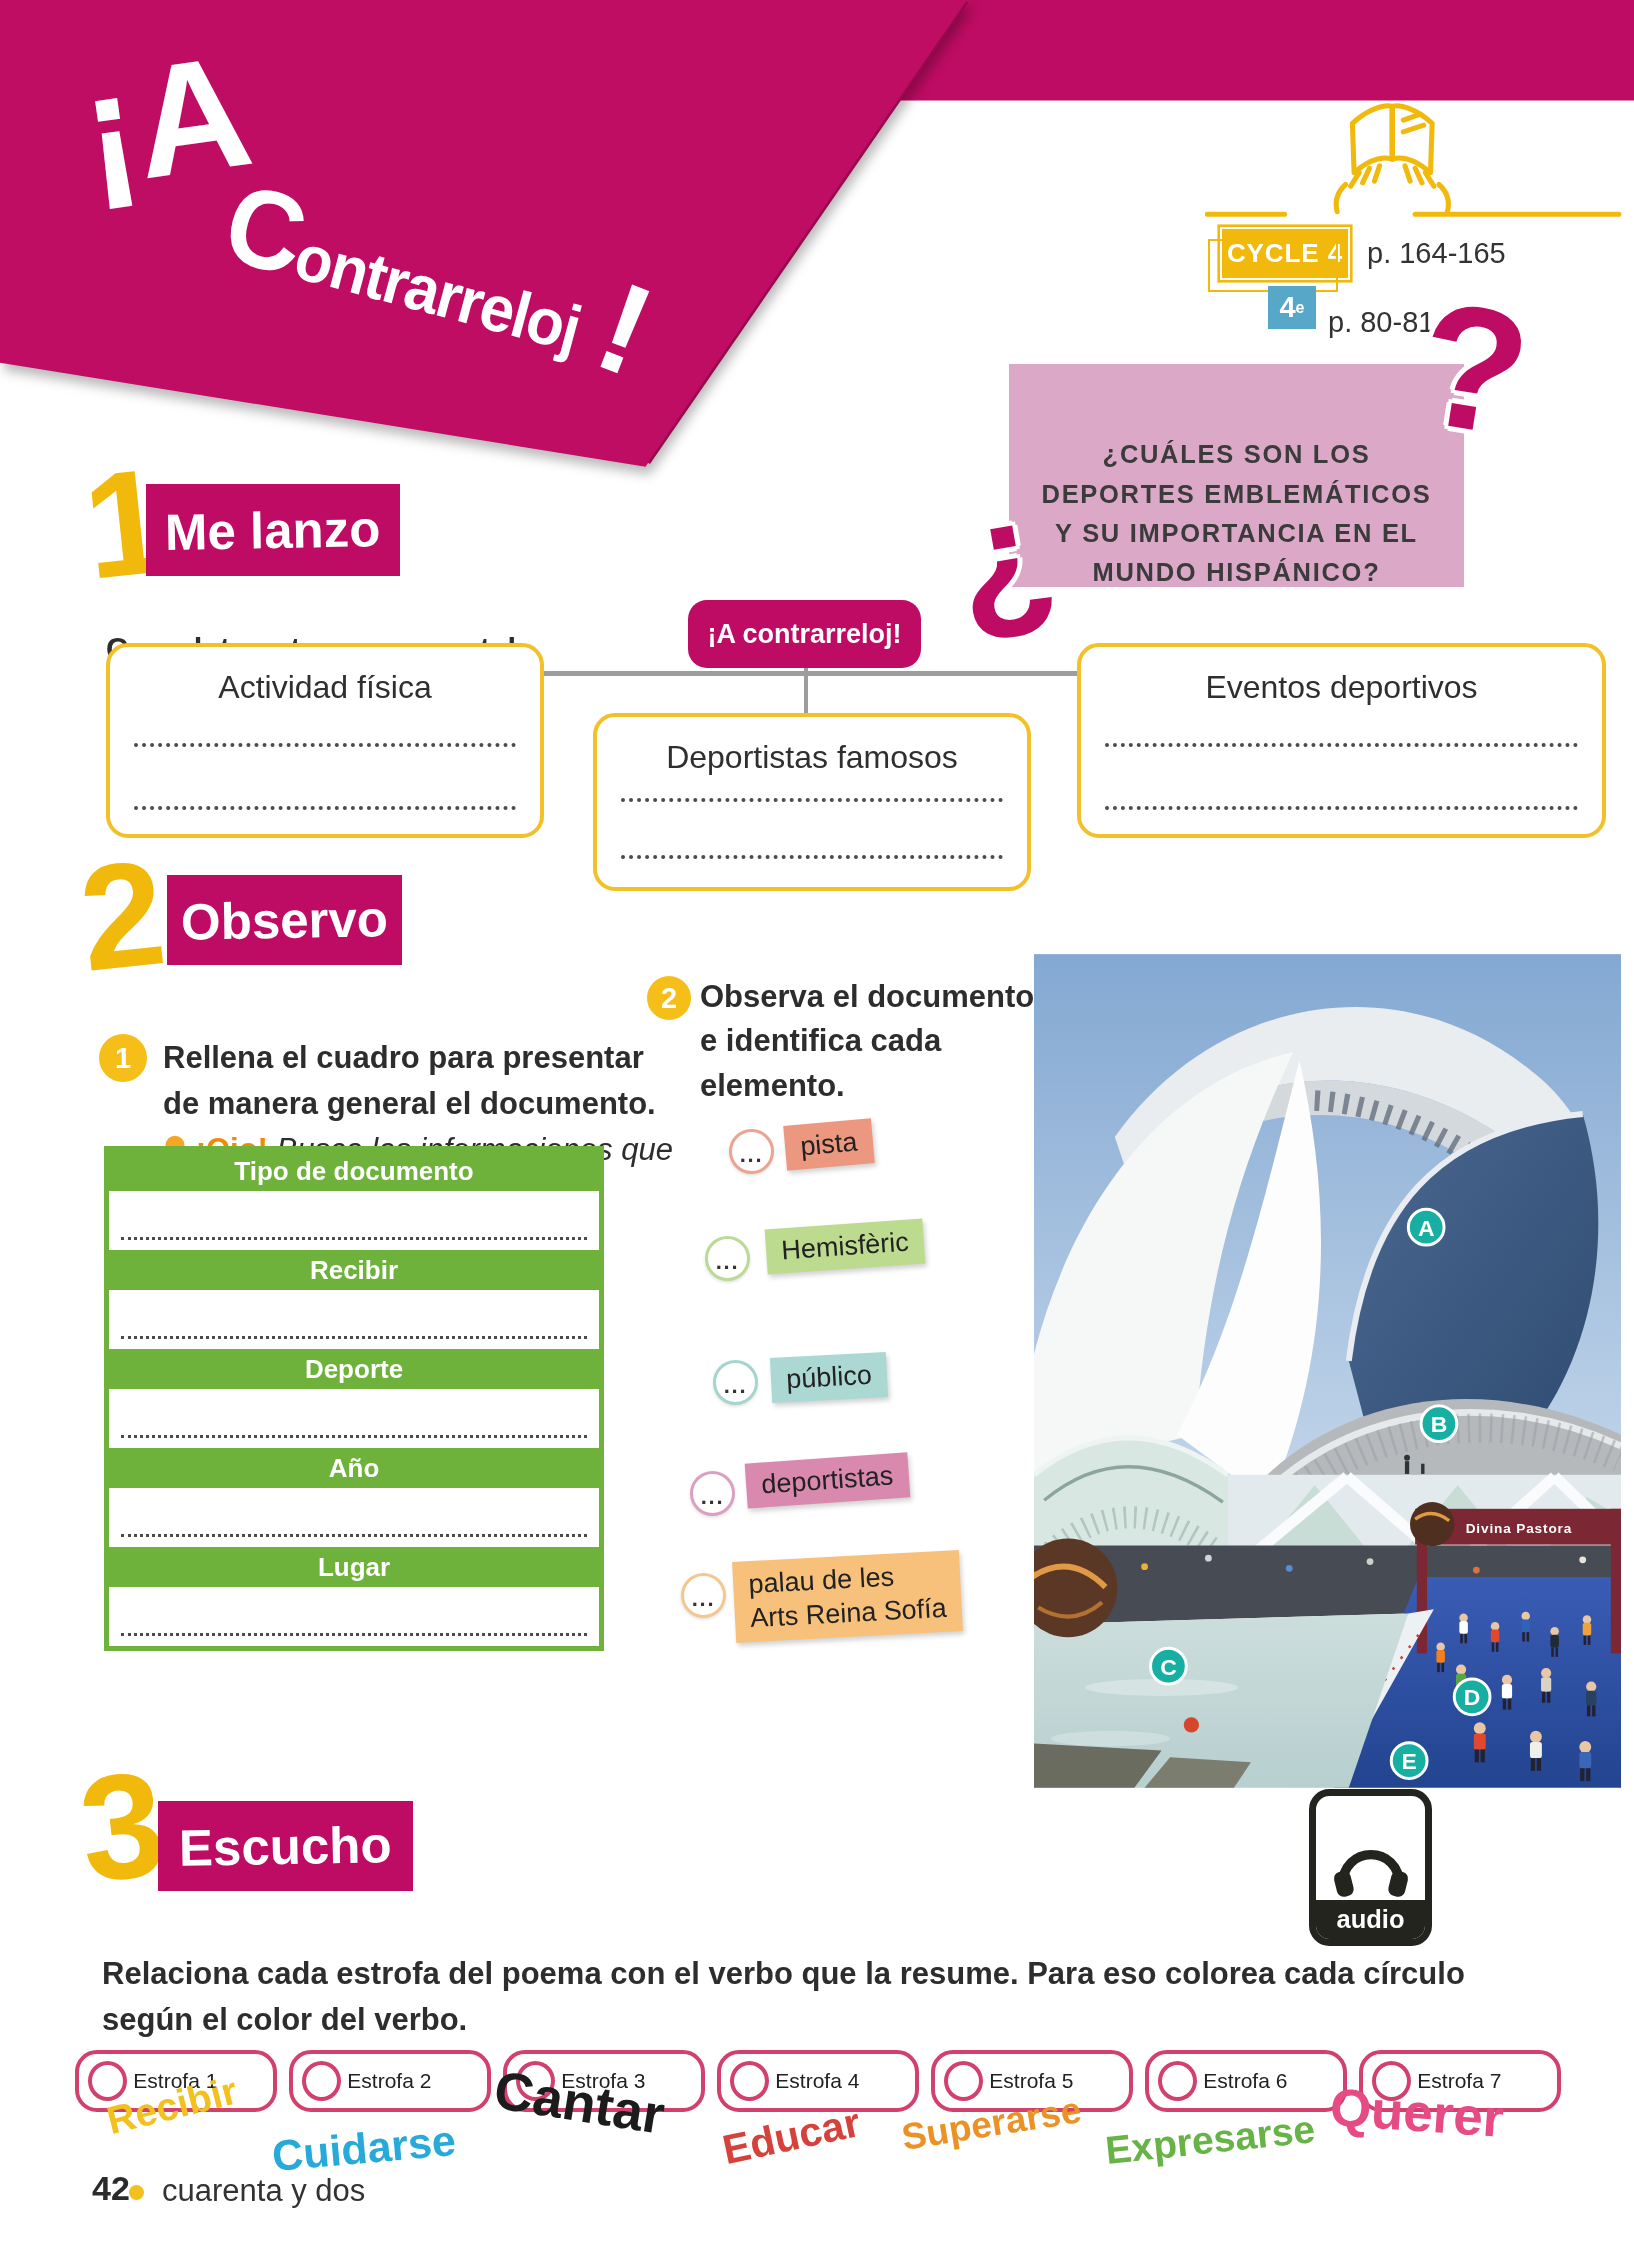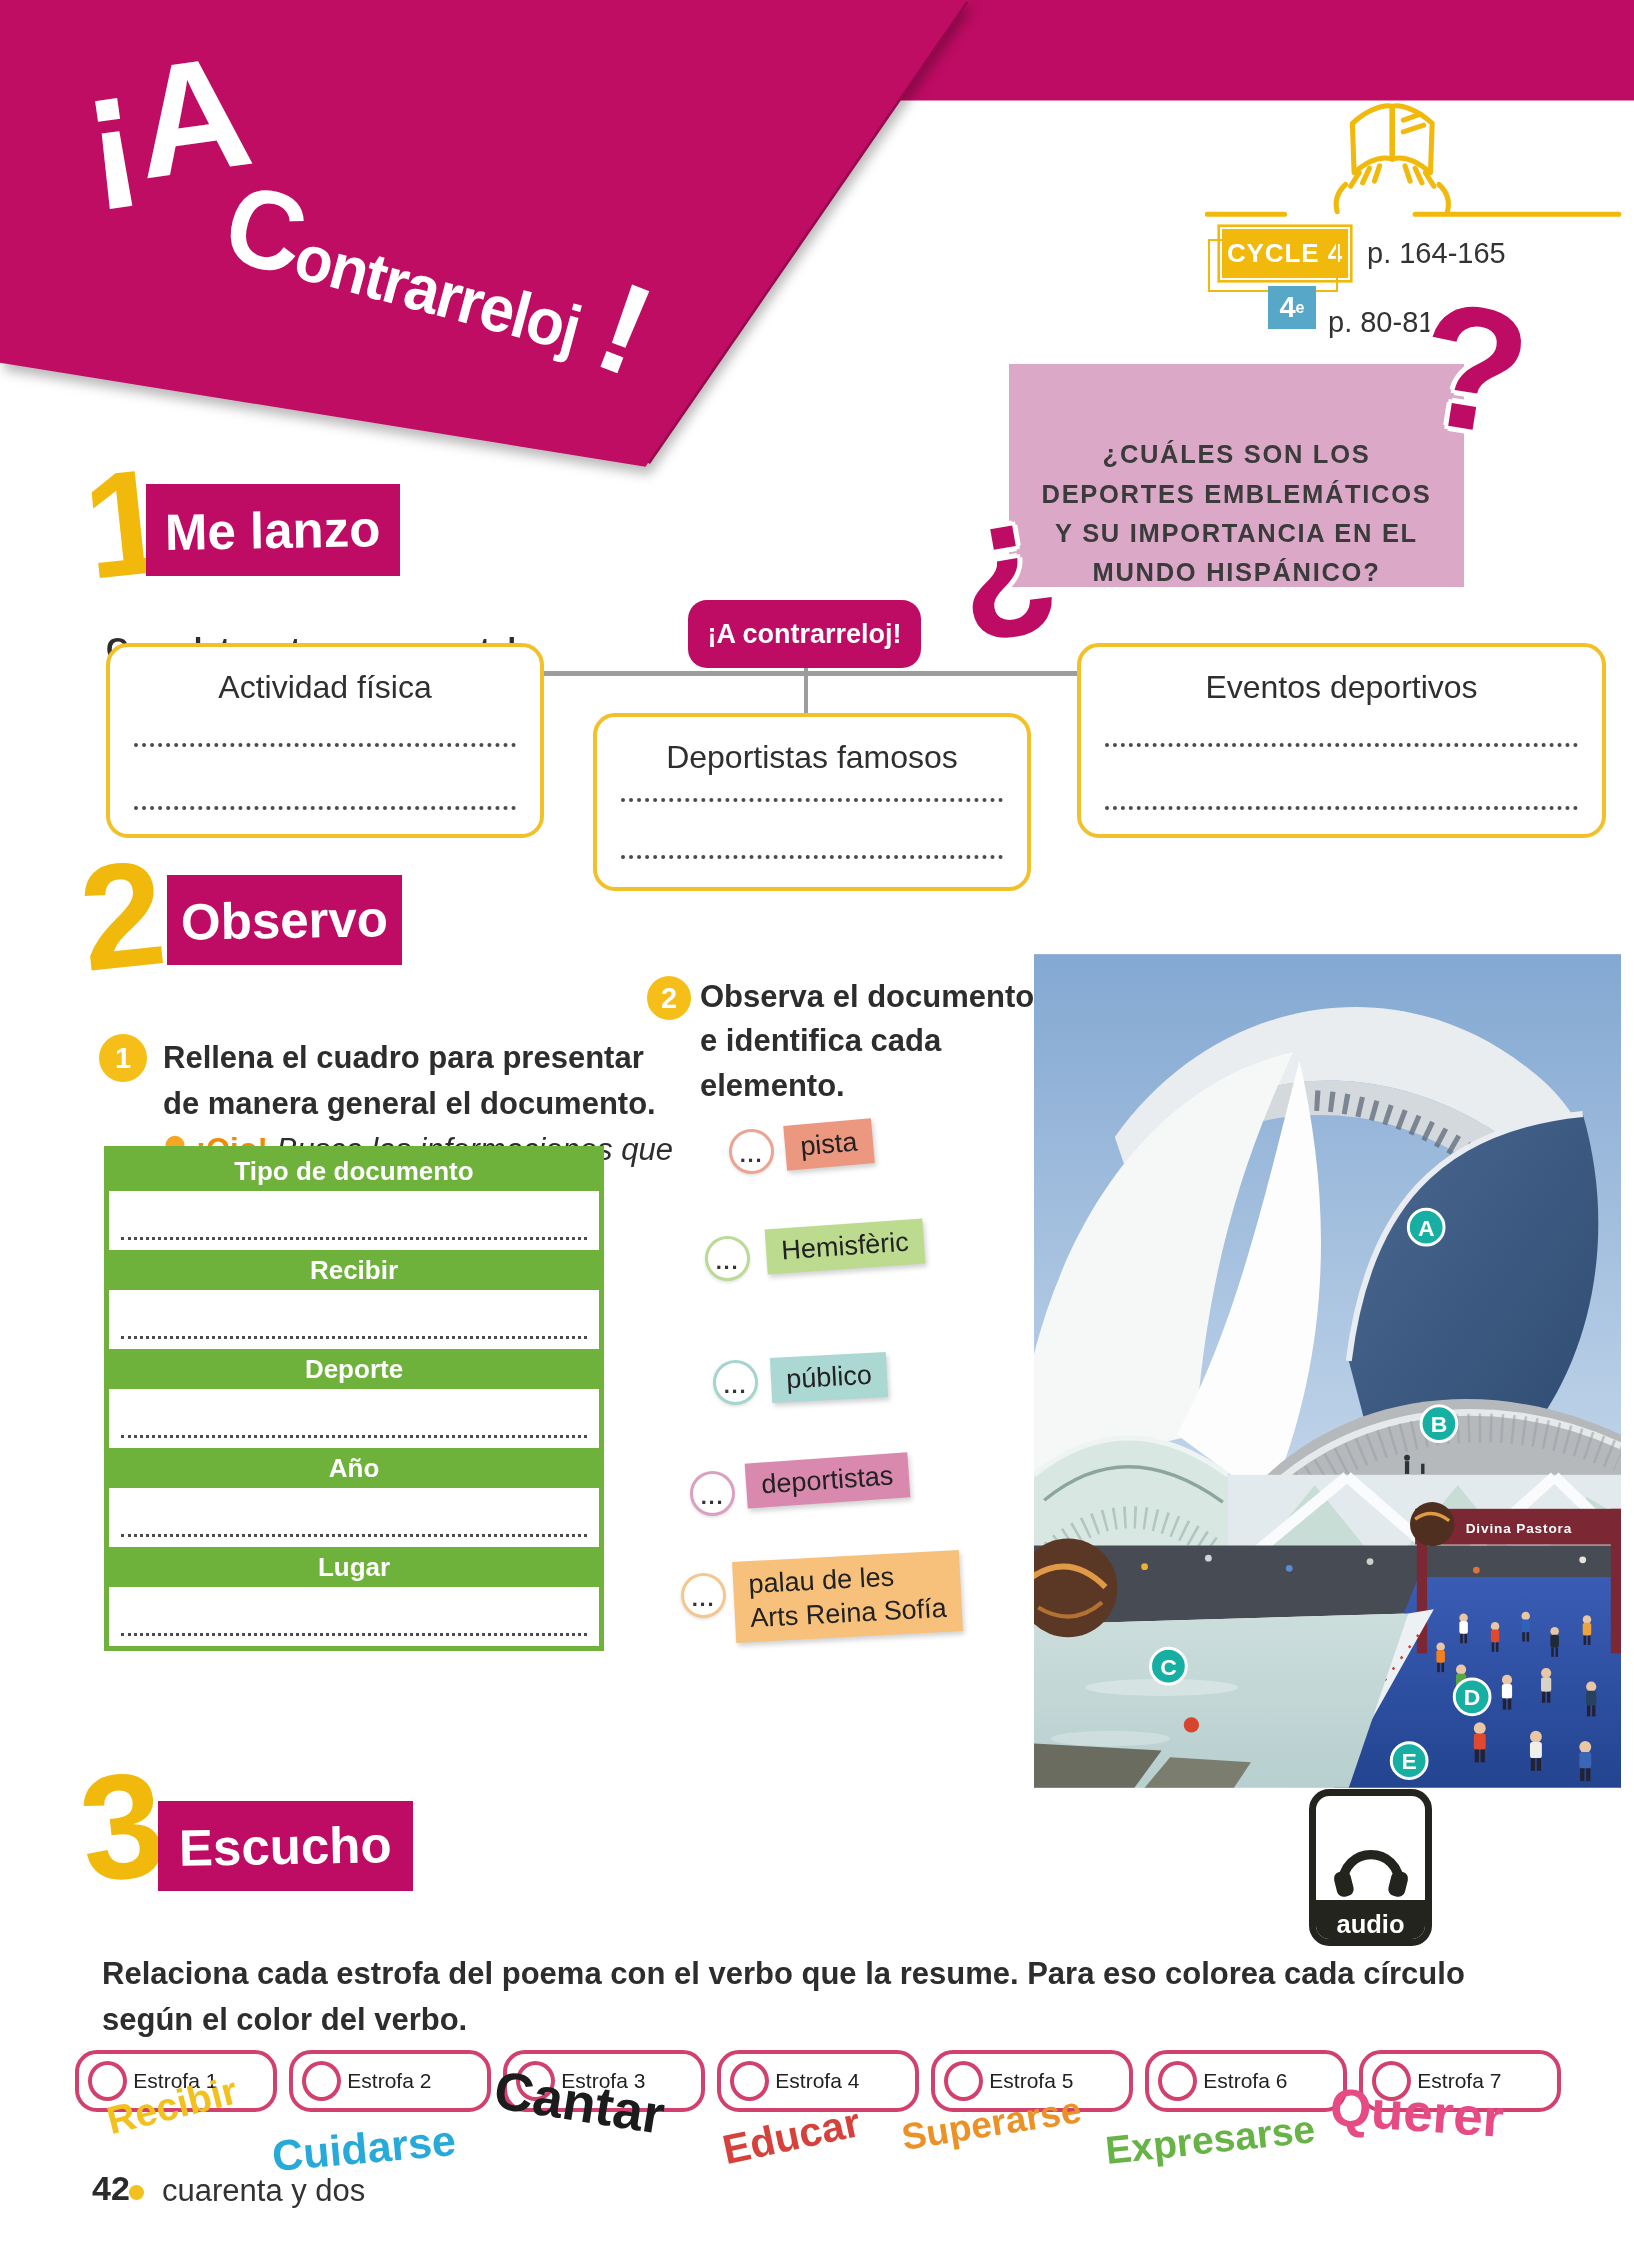--- a/index.html
+++ b/index.html
@@ -57,21 +57,21 @@
   
   .mcircle{background:#fff;border-radius:50%;width:39px;height:39px;border:3.4px solid #ccc;
     display:flex;align-items:center;justify-content:center;box-shadow:0 1.7px 3.4px rgba(0,0,0,.12);}
   .mcircle span{font-weight:800;font-size:22px;color:#333;letter-spacing:1.7px;line-height:0;transform:translateY(3.4px);}
   .chip{padding:6.8px 15.3px;font-size:27px;color:#222;box-shadow:1.7px 3.4px 5.1px rgba(0,0,0,.18);white-space:nowrap;}
   .chip .l2{display:block;}
   
   .audio-icon{width:109px;height:143px;border:7.7px solid #24241f;border-radius:20.4px;background:#fff;overflow:hidden;
     display:flex;flex-direction:column;}
   .audio-icon .ph{flex:1;display:flex;align-items:flex-end;justify-content:center;}
-  .audio-icon .band{height:39px;background:#24241f;display:flex;align-items:flex-end;justify-content:center;
+  .audio-icon .band{height:39px;background:#24241f;display:flex;align-items:center;justify-content:center;
     color:#fff;font-weight:800;font-size:25.5px;}
   .estrofa-row{display:flex;gap:12px;}
   .estrofa{width:194px;height:54px;border:4.3px solid var(--pinkline);border-radius:22px;background:#fff;
     display:flex;align-items:center;}
   .estrofa .ecirc{width:31px;height:32px;border:4.3px solid var(--pinkline);border-radius:50%;margin-left:8.5px;background:#fff;}
   .estrofa .elabel{font-size:21px;color:#222;margin-left:6.8px;white-space:nowrap;}
   .verb{font-weight:bold;white-space:nowrap;display:inline-block;}
   
   .pgnum{font-size:34px;font-weight:800;color:#2b2b2b;margin-left:20px;}
   .pgdot{width:15.3px;height:15.3px;border-radius:50%;background:#F2C11D;}

